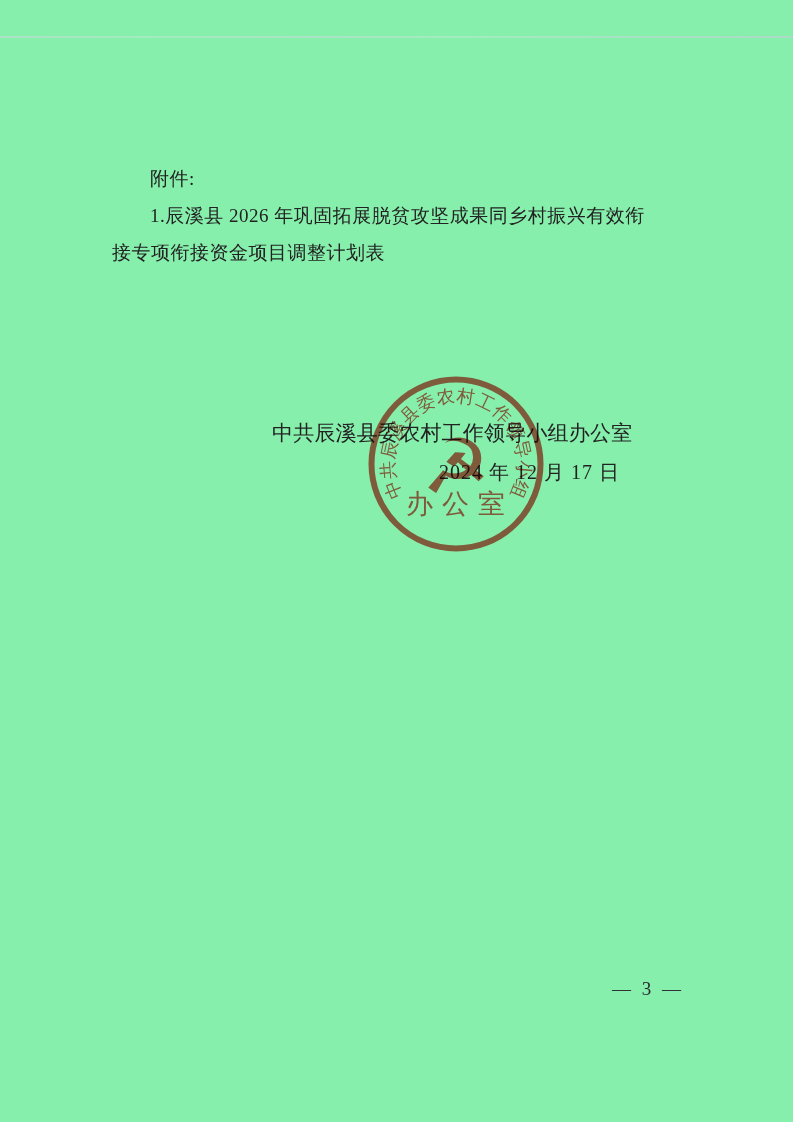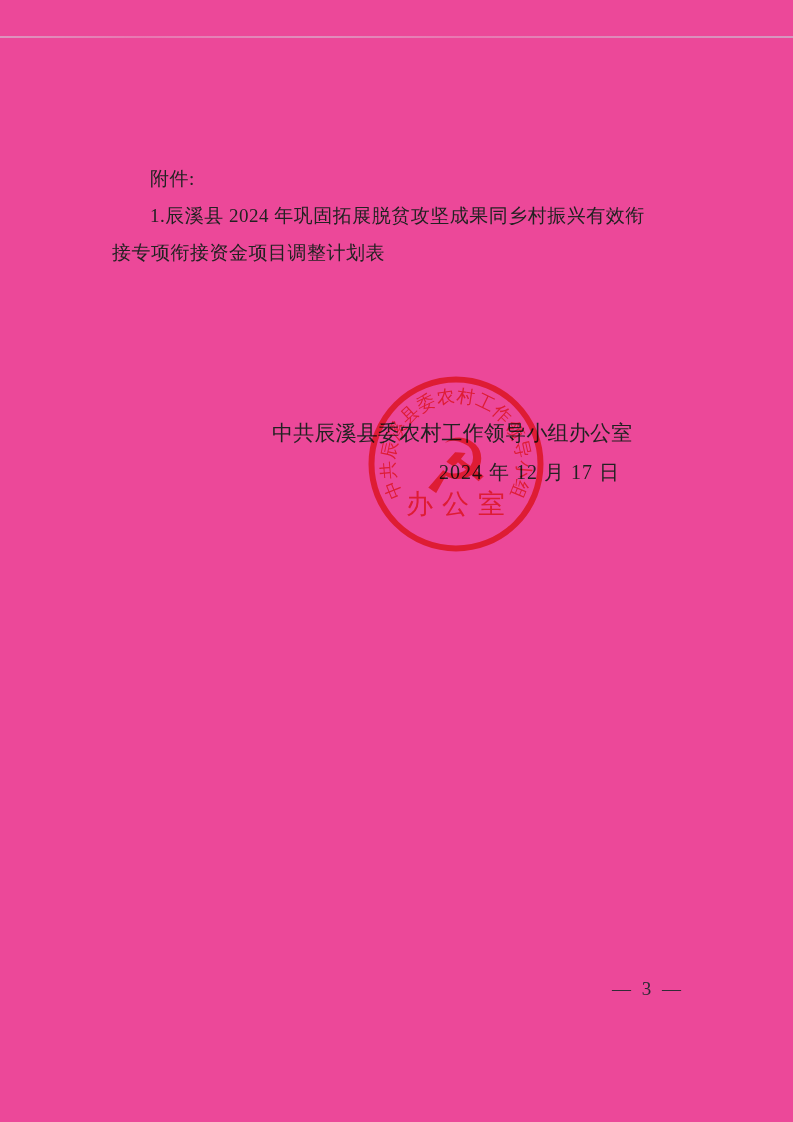--- a/index.html
+++ b/index.html
@@ -4,21 +4,21 @@
 <style>
   html, body {
     margin: 0;
     padding: 0;
     background: #ffffff;
   }
   .page {
     position: relative;
     width: 793px;
     height: 1122px;
-    background: #ec4899;
+    background: #86efac;
     overflow: hidden;
     font-family: "Liberation Serif", "DejaVu Serif", serif;
     color: #1e1e1e;
   }
   
   .scan-line {
     position: absolute;
     top: 36px;
     left: 0;
     width: 793px;
@@ -96,21 +96,21 @@
 </style>
 </head>
 <body>
 
 <div class="page">
 
   <div class="scan-line"></div>
 
   <div class="attachment-block">
     <div class="doc-line indent">附件:</div>
-    <div class="doc-line indent">1.辰溪县 2024 年巩固拓展脱贫攻坚成果同乡村振兴有效衔</div>
+    <div class="doc-line indent">1.辰溪县 2026 年巩固拓展脱贫攻坚成果同乡村振兴有效衔</div>
     <div class="doc-line">接专项衔接资金项目调整计划表</div>
   </div>
 
   <div class="signature-block">
     <div class="sig-office">中共辰溪县委农村工作领导小组办公室</div>
     <div class="sig-date">2024 年 12 月 17 日</div>
   </div>
 
   <div class="seal">
     <svg viewBox="0 0 180 180" xmlns="http://www.w3.org/2000/svg">

